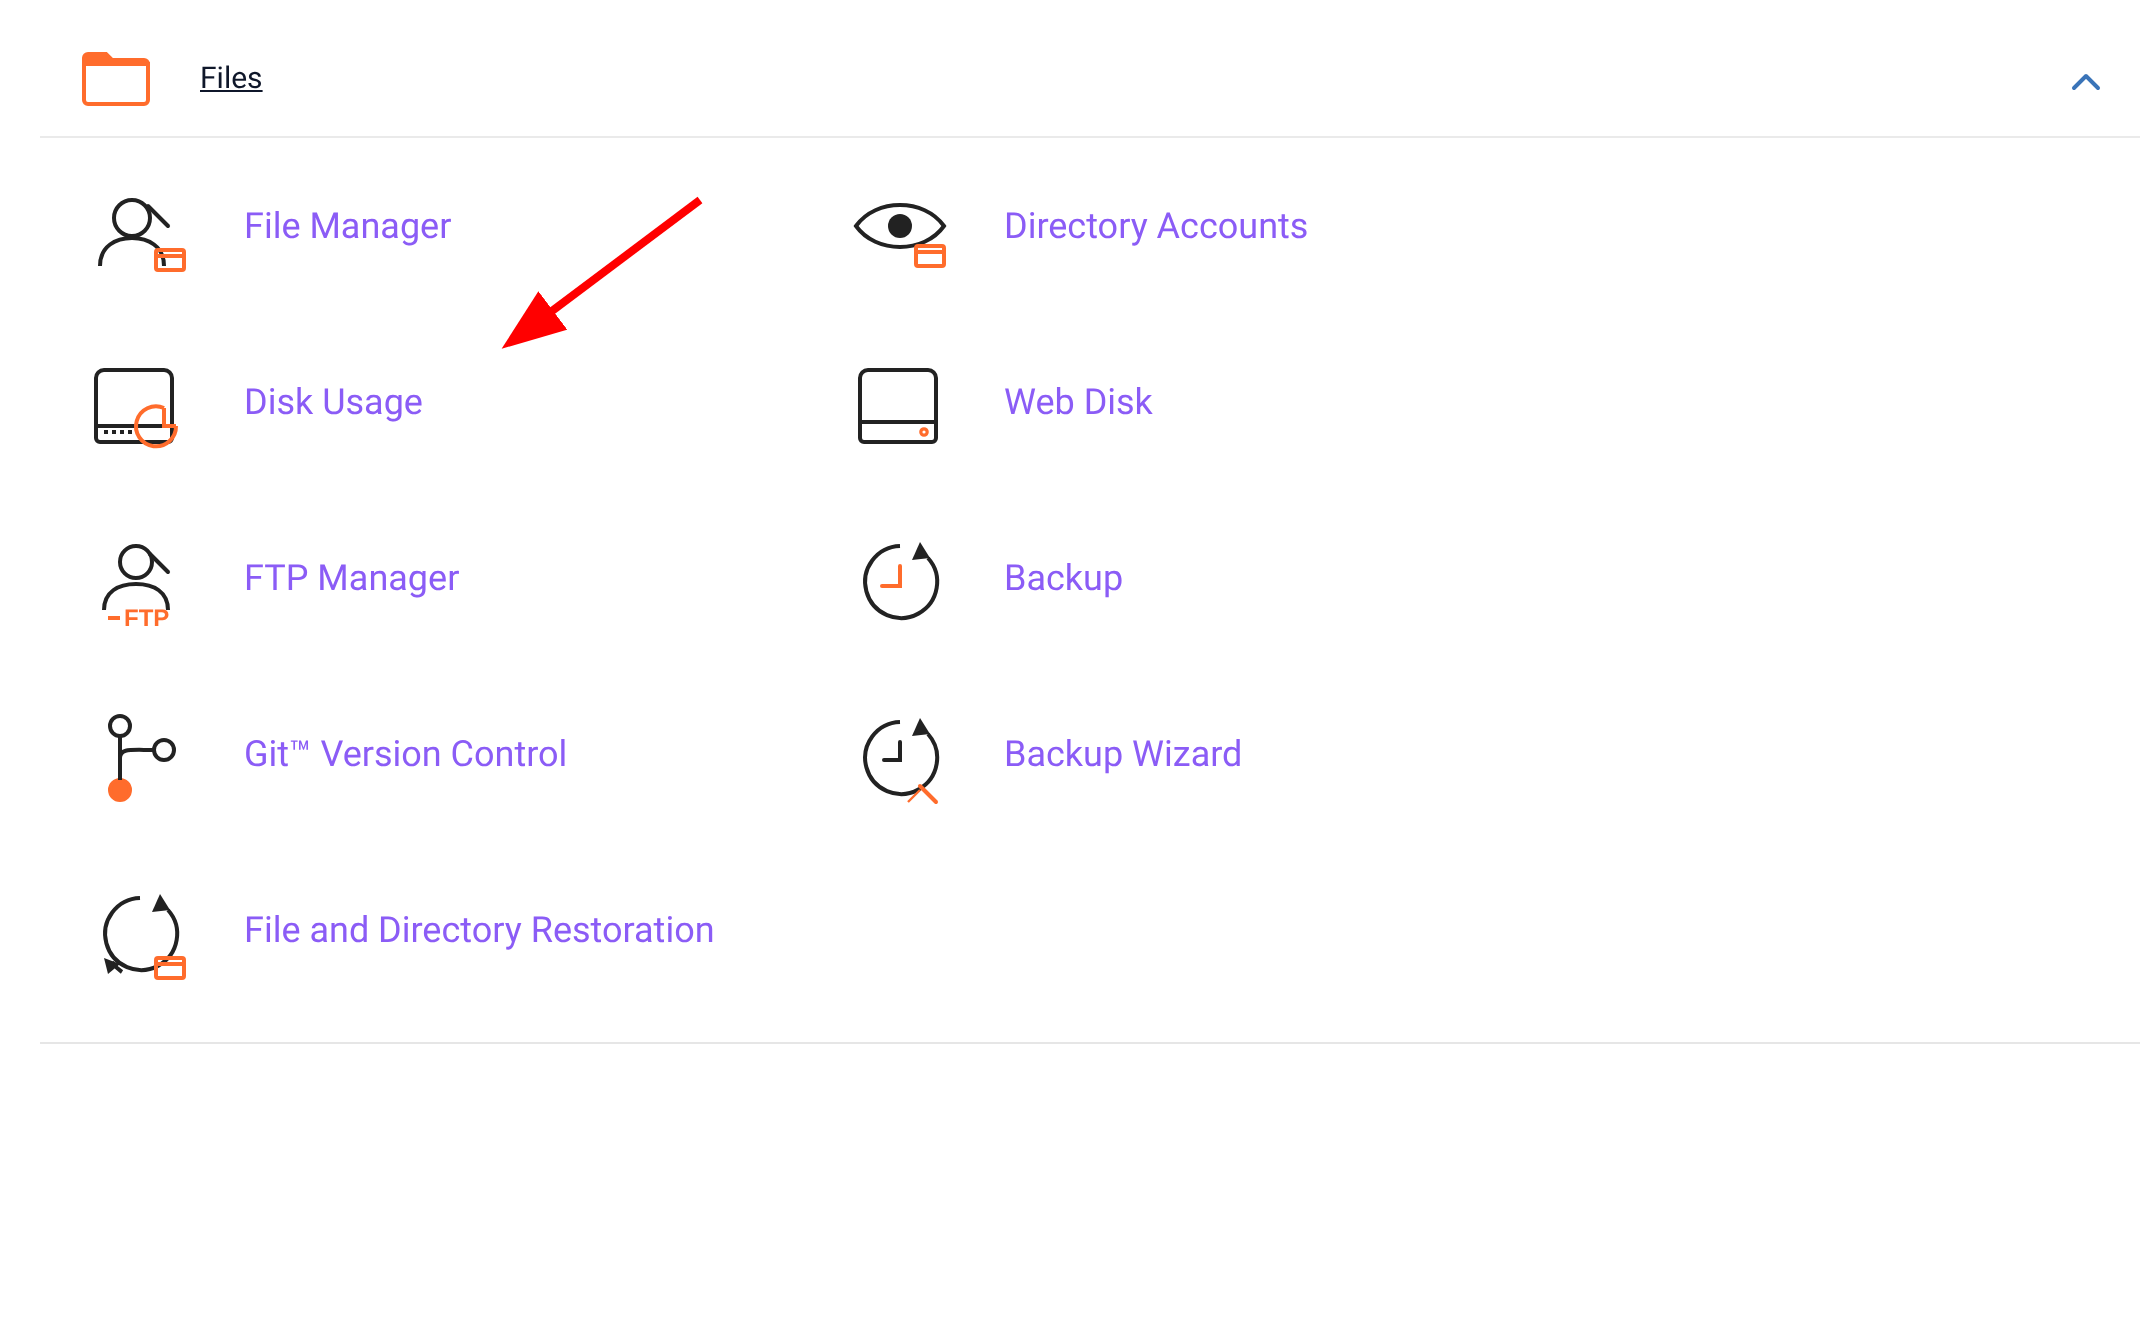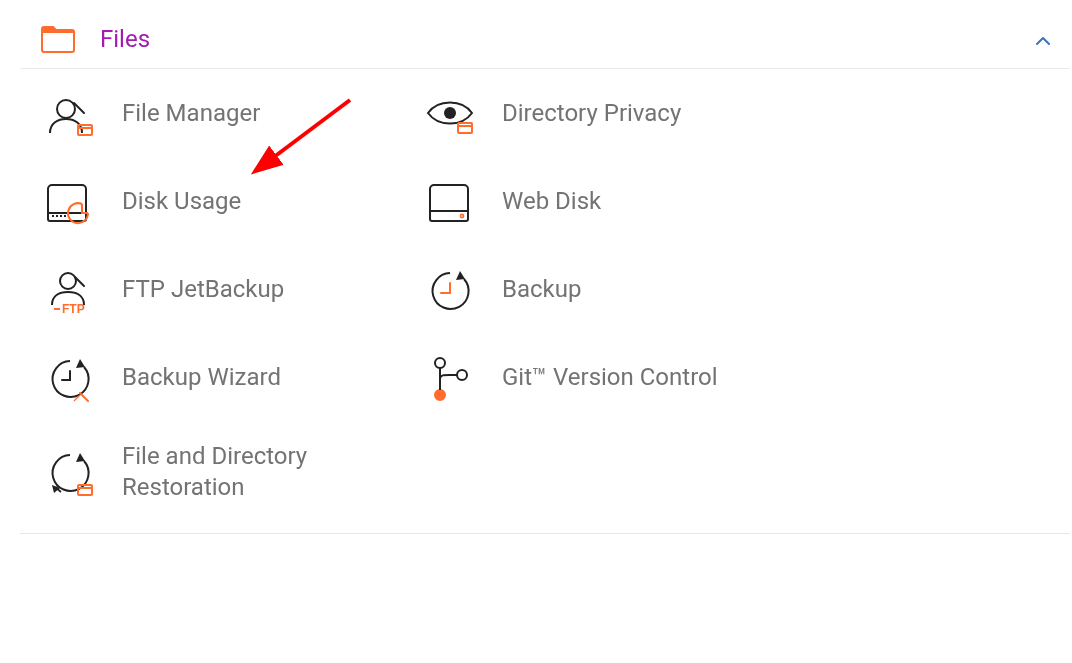--- a/index.html
+++ b/index.html
@@ -26,23 +26,24 @@
     padding: 14px 20px 14px 20px;
     border-bottom: 1px solid #eaeaea;
     position: relative;
   }
   .panel-header .hicon {
     width: 36px; height: 30px;
     margin-right: 24px;
     flex-shrink: 0;
   }
   .panel-header .title {
-    font-size: 24px;
-    color: #a21caf;
+    font-size: 15px;
+    color: #0f172a;
     font-weight: 400;
+    text-decoration: underline;
   }
   .collapse-btn {
     position: absolute;
     right: 18px;
     top: 22px;
     width: 18px; height: 18px;
     cursor: pointer;
     color: #2f6eb5;
   }
   .panel-body {
@@ -60,22 +61,22 @@
   .item .icon {
     width: 60px;
     height: 50px;
     display: flex;
     align-items: center;
     justify-content: flex-end;
     margin-right: 22px;
     flex-shrink: 0;
   }
   .item .label {
-    color: #737373;
-    font-size: 24px;
+    color: #8b5cf6;
+    font-size: 18px;
     line-height: 1.3;
     max-width: 240px;
   }
   .arrow-annot {
     position: absolute;
     left: 250px;
     top: 90px;
     pointer-events: none;
   }
   svg { display: block; }
@@ -118,21 +119,21 @@
 
     <div class="item">
       <span class="icon">
         <svg viewBox="0 0 60 50" width="60" height="50">
           <path d="M8 24 c10-14 34-14 44 0 c-10 14 -34 14 -44 0 z" fill="none" stroke="#222" stroke-width="2"></path>
           <circle cx="30" cy="24" r="6" fill="#222"></circle>
           <rect x="38" y="34" width="14" height="10" rx="1" fill="none" stroke="#ff6c2c" stroke-width="2"></rect>
           <path d="M38 37 h14" stroke="#ff6c2c" stroke-width="2"></path>
         </svg>
       </span>
-      <span class="label">Directory Privacy</span>
+      <span class="label">Directory Accounts</span>
     </div>
 
     <div class="item">
       <span class="icon">
         <svg viewBox="0 0 60 50" width="60" height="50">
           <path d="M12 8 h30 a4 4 0 0 1 4 4 v24 h-38 v-24 a4 4 0 0 1 4 -4 z" fill="none" stroke="#222" stroke-width="2"></path>
           <path d="M8 36 h38 v6 a2 2 0 0 1 -2 2 h-34 a2 2 0 0 1 -2 -2 z" fill="none" stroke="#222" stroke-width="2"></path>
           <path d="M12 39 h2 M16 39 h2 M20 39 h2 M24 39 h2" stroke="#222" stroke-width="2"></path>
           <path d="M48 36 a10 10 0 1 1 -6 -9" fill="none" stroke="#ff6c2c" stroke-width="2"></path>
           <path d="M48 36 l-6 0 l0 -9" fill="none" stroke="#ff6c2c" stroke-width="2"></path>
@@ -155,58 +156,58 @@
     <div class="item">
       <span class="icon">
         <svg viewBox="0 0 60 50" width="60" height="50">
           <circle cx="28" cy="16" r="8" fill="none" stroke="#222" stroke-width="2"></circle>
           <path d="M12 40 c0-9 7-13 16-13 s16 4 16 13" fill="none" stroke="#222" stroke-width="2"></path>
           <path d="M35 12 l9 9" stroke="#222" stroke-width="2" stroke-linecap="round"></path>
           <text x="22" y="48" font-size="12" fill="#ff6c2c" font-family="Arial" font-weight="600">FTP</text>
           <path d="M14 44 h6" stroke="#ff6c2c" stroke-width="2"></path>
         </svg>
       </span>
-      <span class="label">FTP JetBackup</span>
+      <span class="label">FTP Manager</span>
     </div>
 
     <div class="item">
       <span class="icon">
         <svg viewBox="0 0 60 50" width="60" height="50">
           <path d="M30 8 a18 18 0 1 0 14 6" fill="none" stroke="#222" stroke-width="2"></path>
           <path d="M40 6 l5 8 l-9 1 z" fill="#222"></path>
           <path d="M30 18 v10 h-9" fill="none" stroke="#ff6c2c" stroke-width="2" stroke-linecap="round"></path>
         </svg>
       </span>
       <span class="label">Backup</span>
+    </div>
+
+    <div class="item">
+      <span class="icon">
+        <svg viewBox="0 0 60 50" width="60" height="50">
+          <circle cx="20" cy="10" r="5" fill="none" stroke="#222" stroke-width="2"></circle>
+          <circle cx="20" cy="42" r="5" fill="#ff6c2c" stroke="#ff6c2c" stroke-width="2"></circle>
+          <circle cx="42" cy="22" r="5" fill="none" stroke="#222" stroke-width="2"></circle>
+          <path d="M20 15 v22" stroke="#222" stroke-width="2"></path>
+          <path d="M20 26 c0-5 5-4 17-4" fill="none" stroke="#222" stroke-width="2"></path>
+        </svg>
+      </span>
+      <span class="label">Git™ Version Control</span>
     </div>
 
     <div class="item">
       <span class="icon">
         <svg viewBox="0 0 60 50" width="60" height="50">
           <path d="M30 8 a18 18 0 1 0 14 6" fill="none" stroke="#222" stroke-width="2"></path>
           <path d="M40 6 l5 8 l-9 1 z" fill="#222"></path>
           <path d="M30 18 v9 h-8" fill="none" stroke="#222" stroke-width="2" stroke-linecap="round"></path>
           <path d="M40 40 l8 8" stroke="#ff6c2c" stroke-width="2" stroke-linecap="round"></path>
           <path d="M38 44 l2-2 M36 46 l2-2 M34 48 l2-2" stroke="#ff6c2c" stroke-width="1.2"></path>
         </svg>
       </span>
       <span class="label">Backup Wizard</span>
-    </div>
-
-    <div class="item">
-      <span class="icon">
-        <svg viewBox="0 0 60 50" width="60" height="50">
-          <circle cx="20" cy="10" r="5" fill="none" stroke="#222" stroke-width="2"></circle>
-          <circle cx="20" cy="42" r="5" fill="#ff6c2c" stroke="#ff6c2c" stroke-width="2"></circle>
-          <circle cx="42" cy="22" r="5" fill="none" stroke="#222" stroke-width="2"></circle>
-          <path d="M20 15 v22" stroke="#222" stroke-width="2"></path>
-          <path d="M20 26 c0-5 5-4 17-4" fill="none" stroke="#222" stroke-width="2"></path>
-        </svg>
-      </span>
-      <span class="label">Git™ Version Control</span>
     </div>
 
     <div class="item">
       <span class="icon">
         <svg viewBox="0 0 60 50" width="60" height="50">
           <path d="M30 8 a18 18 0 1 0 14 6" fill="none" stroke="#222" stroke-width="2"></path>
           <path d="M40 6 l5 8 l-9 1 z" fill="#222"></path>
           <path d="M16 40 a18 18 0 0 0 5 5" fill="none" stroke="#222" stroke-width="2"></path>
           <path d="M14 46 l-2-8 l8 3 z" fill="#222"></path>
           <rect x="38" y="38" width="14" height="10" rx="1" fill="none" stroke="#ff6c2c" stroke-width="2"></rect>

